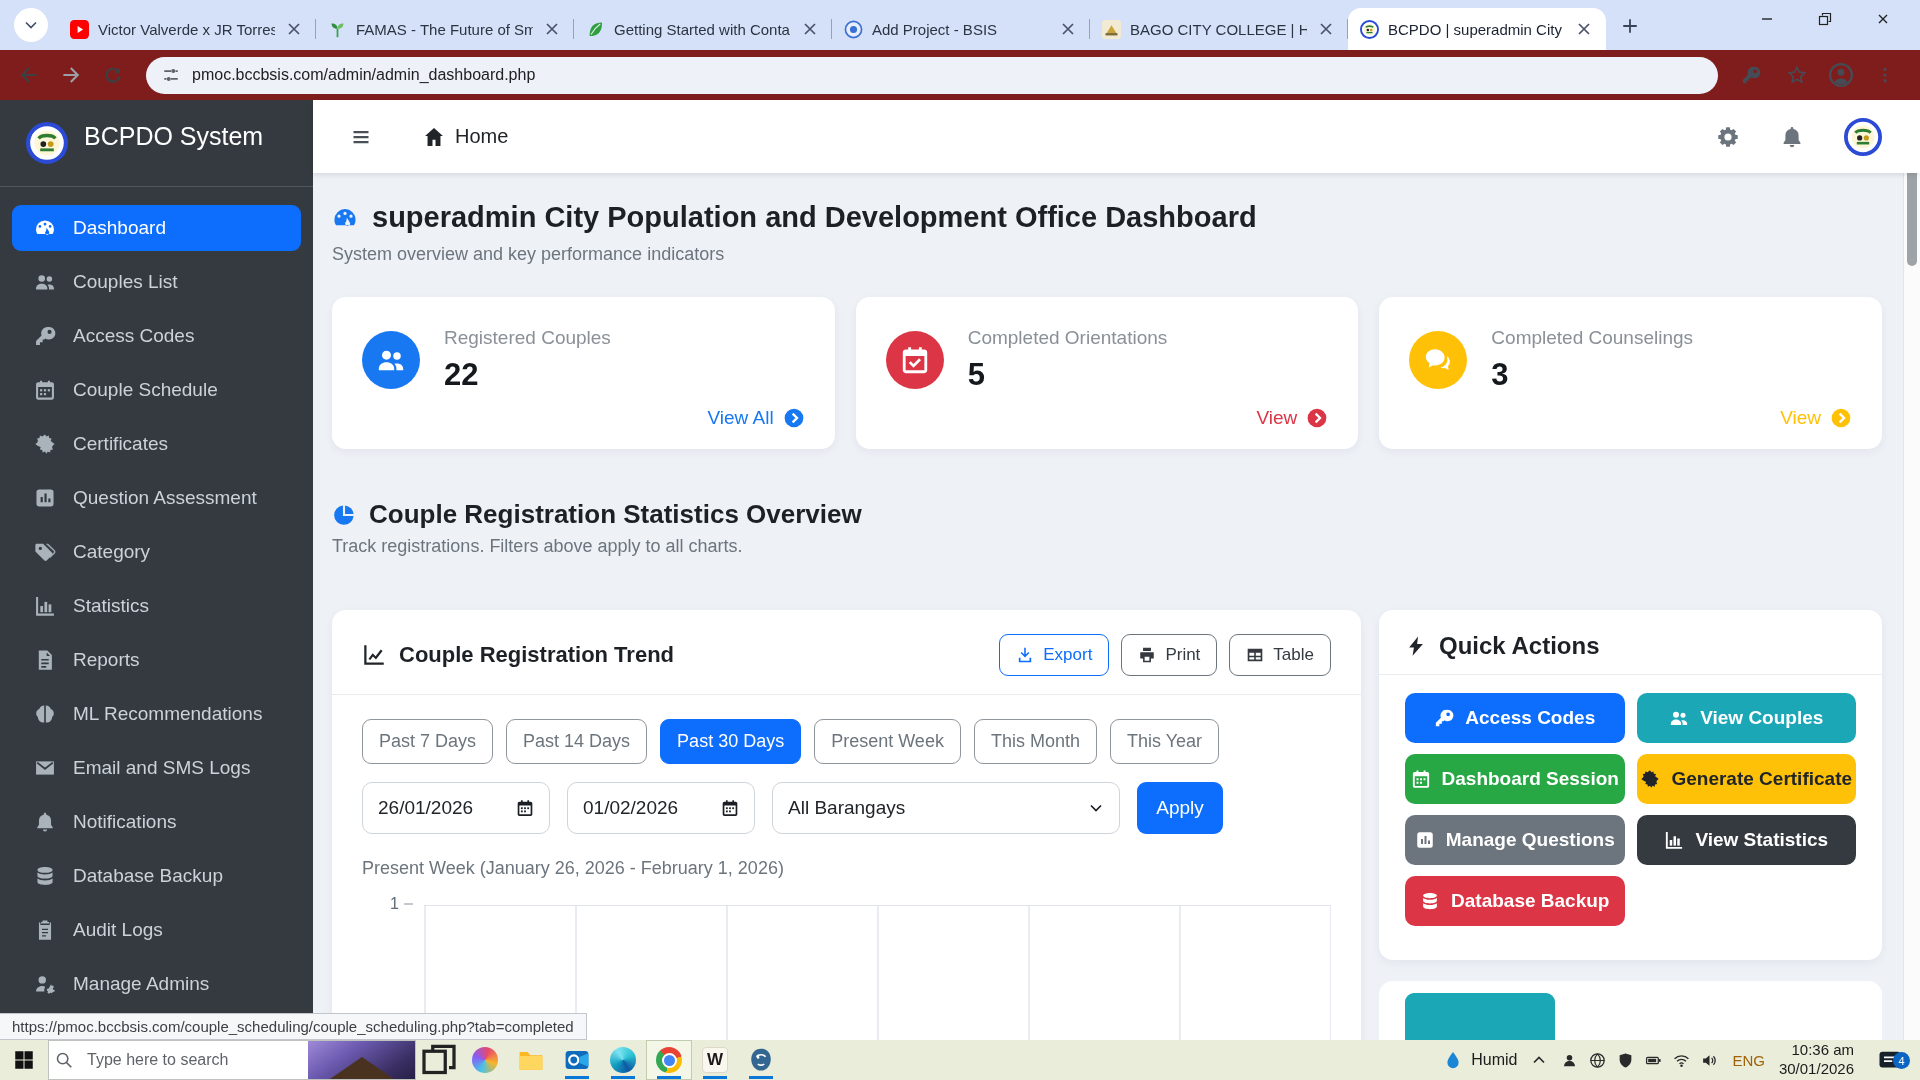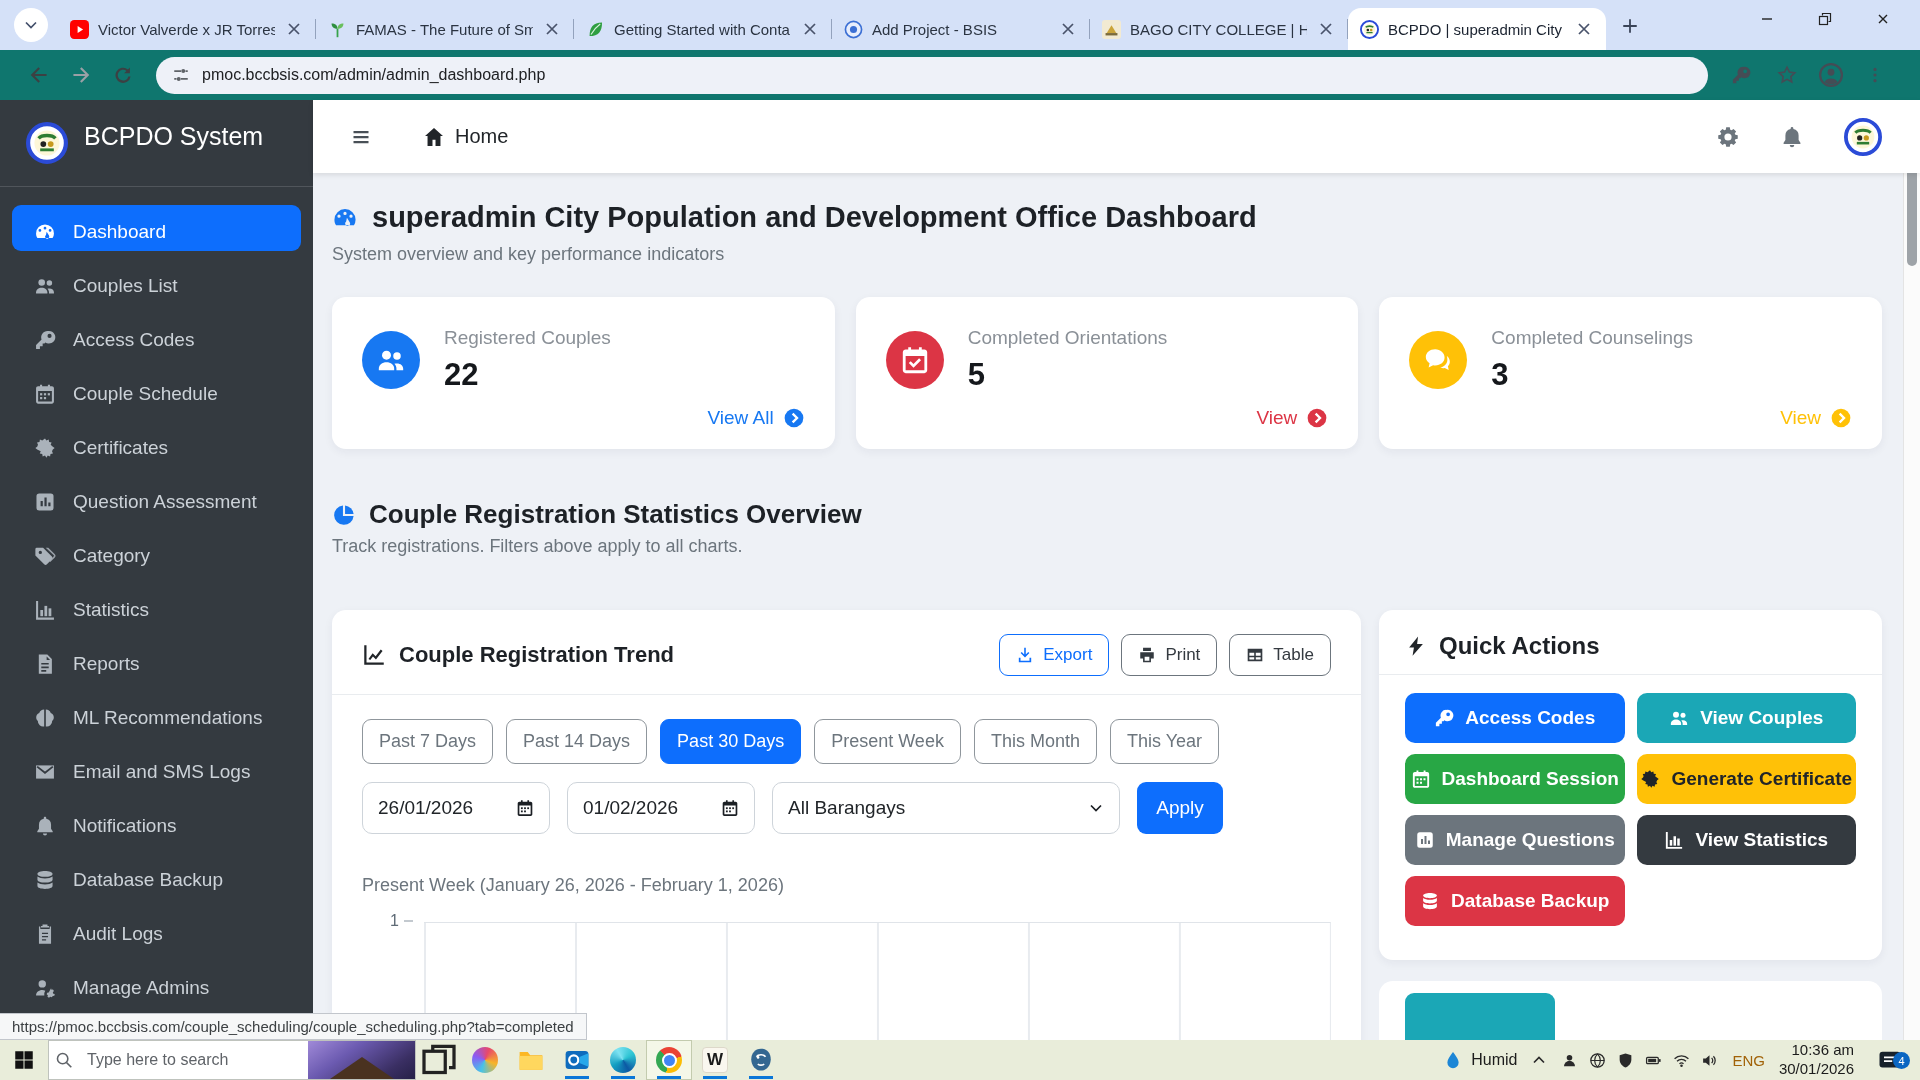--- a/index.html
+++ b/index.html
@@ -13,38 +13,38 @@
   .tab { width:258px; height:42px; display:flex; align-items:center; gap:9px; padding:0 12px;
     color:#2b3442; font-size:15px; position:relative; flex:0 0 auto; }
   .tab.active { background:#fff; border-radius:13px 13px 0 0; color:#1b2330; }
   .tab .sep { position:absolute; right:0; top:11px; height:20px; width:1px; background:#93a2bd; }
   .tab-title { flex:1; white-space:nowrap; overflow:hidden; }
   .tab-close { width:18px; height:18px; color:#49536b; flex:0 0 auto; }
   .newtab { width:28px; height:28px; margin:0 6px 10px 10px; color:#3a4458; display:flex; align-items:center; justify-content:center; }
   .win-controls { margin-left:auto; display:flex; align-self:flex-start; }
   .win-btn { width:58px; height:38px; display:flex; align-items:center; justify-content:center; color:#222; }
 
-  .toolbar { height:50px; background:#0f766e; display:flex; align-items:center; padding:0 20px; gap:4px; }
+  .toolbar { height:50px; background:#7f1d1d; display:flex; align-items:center; padding:0 10px; gap:4px; }
   .nav-btn { width:38px; height:38px; border-radius:50%; display:flex; align-items:center; justify-content:center; color:#3c4043; }
   .nav-btn.disabled { color:#9aa0a6; }
   .omnibox { flex:1; height:37px; border-radius:19px; background:#eef1f8; display:flex; align-items:center;
     padding:0 16px; gap:12px; color:#202124; font-size:16px; margin:0 10px; }
   .omnibox .ic { color:#5f6368; }
   .toolbar-right { display:flex; align-items:center; gap:8px; padding-right:6px; }
   .toolbar-right .ic { color:#454c55; }
   .avatar-btn { width:34px; height:34px; border-radius:50%; display:flex; align-items:center; justify-content:center; color:#1a73e8; }
 
   
   .app { display:flex; height:940px; position:relative; }
   .sidebar { width:313px; background:#343a40; color:#cfd4da; flex:0 0 auto; }
   .brand { display:flex; align-items:flex-start; gap:16px; padding:22px 26px; color:#fff; font-size:25px; }
   .brand .logo { width:42px; height:42px; }
   .side-divider { border-top:1px solid rgba(255,255,255,.14); margin:0 0 8px 0; }
   .nav-list { padding:2px 6px; }
-  .nav-item { display:flex; align-items:flex-start; gap:17px; height:46px; padding:16px 22px; border-radius:9px;
+  .nav-item { display:flex; align-items:center; gap:17px; height:46px; padding:0 22px; border-radius:9px;
     font-size:19px; color:#ccd2d8; margin:8px 6px; }
   .nav-item .ic { color:#aab2ba; width:22px; height:22px; flex:0 0 auto; }
   .nav-item.active { background:#0d6efd; color:#fff; }
   .nav-item.active .ic { color:#fff; }
   .nav-label { white-space:nowrap; }
 
   .main { flex:1; display:flex; flex-direction:column; min-width:0; }
   .topnav { height:73px; background:#fff; display:flex; align-items:center; padding:0 38px;
     box-shadow:0 2px 5px rgba(0,0,0,.10); position:relative; z-index:2; }
   .hamburger { color:#495057; width:26px; height:26px; }
@@ -95,21 +95,21 @@
   .pill.active { background:#0d6efd; border-color:#0d6efd; color:#fff; }
 
   .filters { display:flex; gap:17px; margin-top:18px; align-items:center; }
   .field { height:52px; border:1px solid #ced4da; border-radius:10px; background:#fff; display:flex;
     align-items:center; justify-content:space-between; padding:0 15px; font-size:19px; color:#212529; }
   .field .ic { color:#1b1f24; }
   .date-field { width:188px; }
   .select-field { width:348px; }
   .apply-btn { width:86px; height:52px; background:#0d6efd; color:#fff; border:none; border-radius:9px; font-size:19px; }
 
-  .chart-caption { color:#6c757d; font-size:18px; margin-top:41px; }
+  .chart-caption { color:#6c757d; font-size:18px; margin-top:24px; }
   .chart-area { margin:26px 0 0 62px; position:relative; }
   .plot { height:300px; border-top:1.6px solid #e0e4e9; border-right:1.6px solid #e8ebef;
     background:linear-gradient(to right, #e8ebef 1.6px, transparent 1.6px);
     background-size:calc(100%/6) 100%; }
   .ytick { position:absolute; left:-34px; top:-10px; display:flex; align-items:center; gap:5px; color:#5f6b76; font-size:16px; }
   .ytick .dash { width:9px; height:2px; background:#c3c9cf; }
 
   .col-right { width:503px; flex:0 0 auto; }
   .qa-card { background:#fff; border-radius:14px; padding:22px 26px 34px 26px; box-shadow:0 3px 10px rgba(30,40,60,.06); }
   .qa-head { display:flex; align-items:center; gap:12px; }

